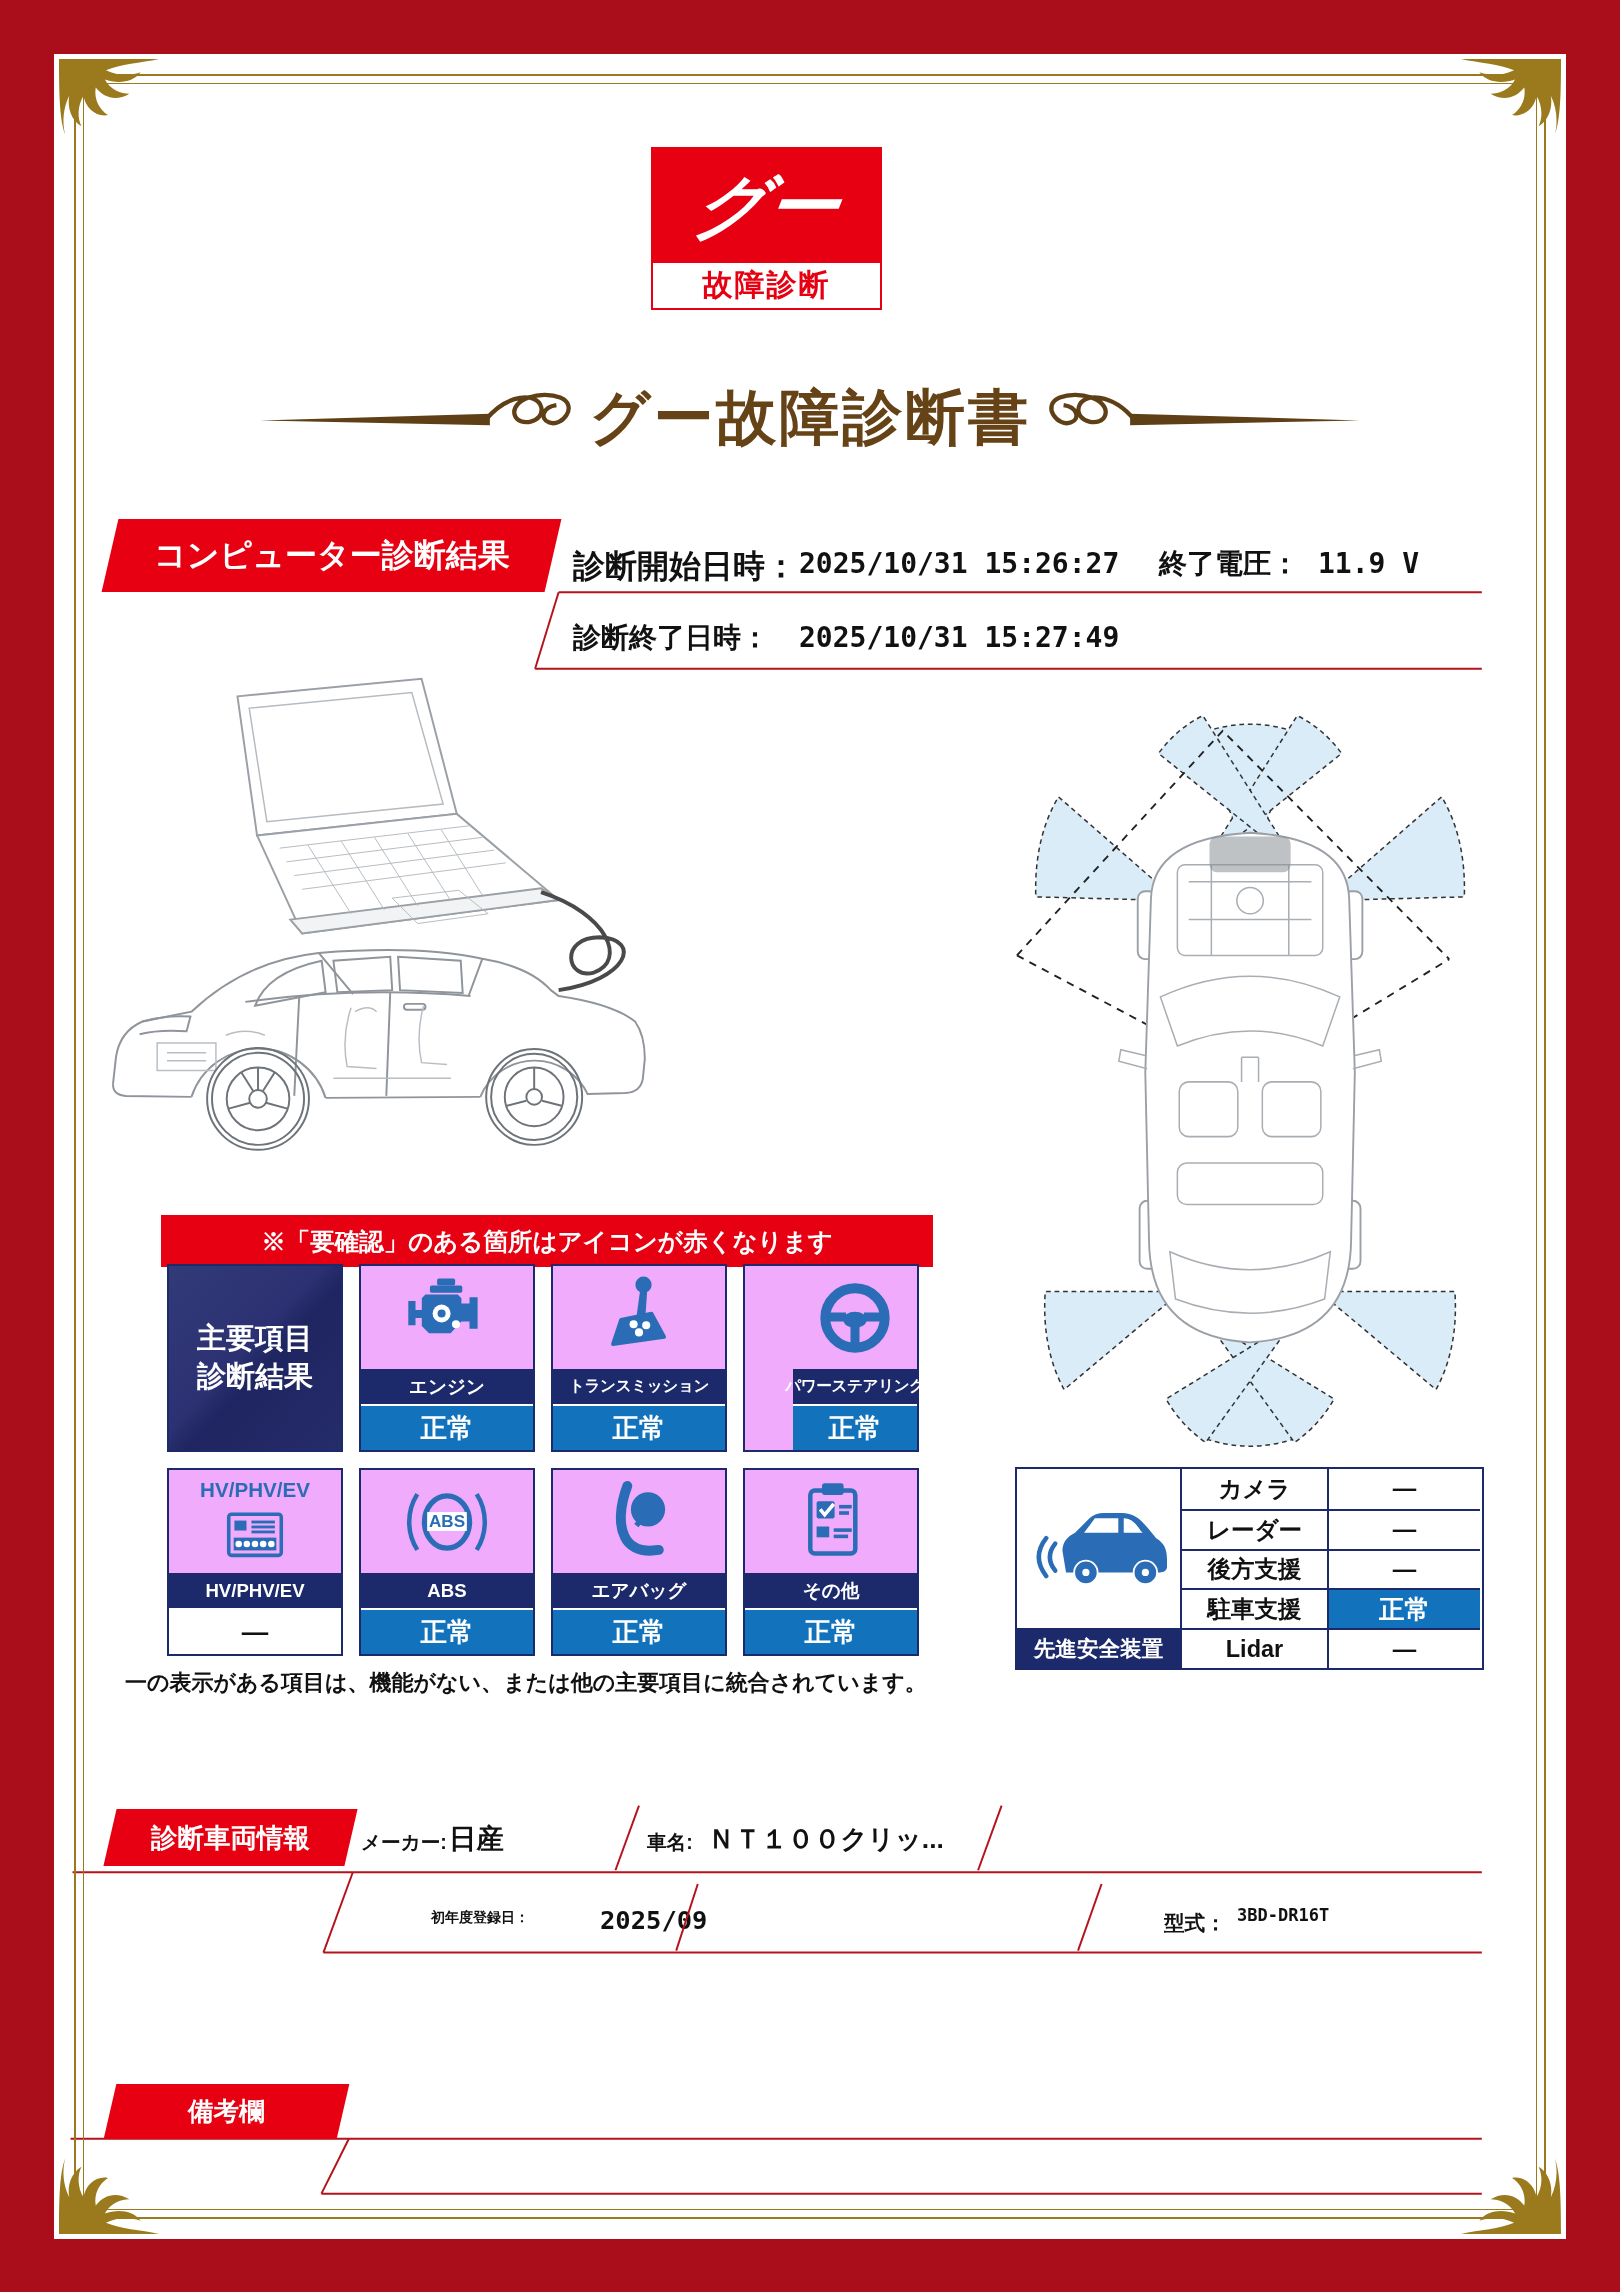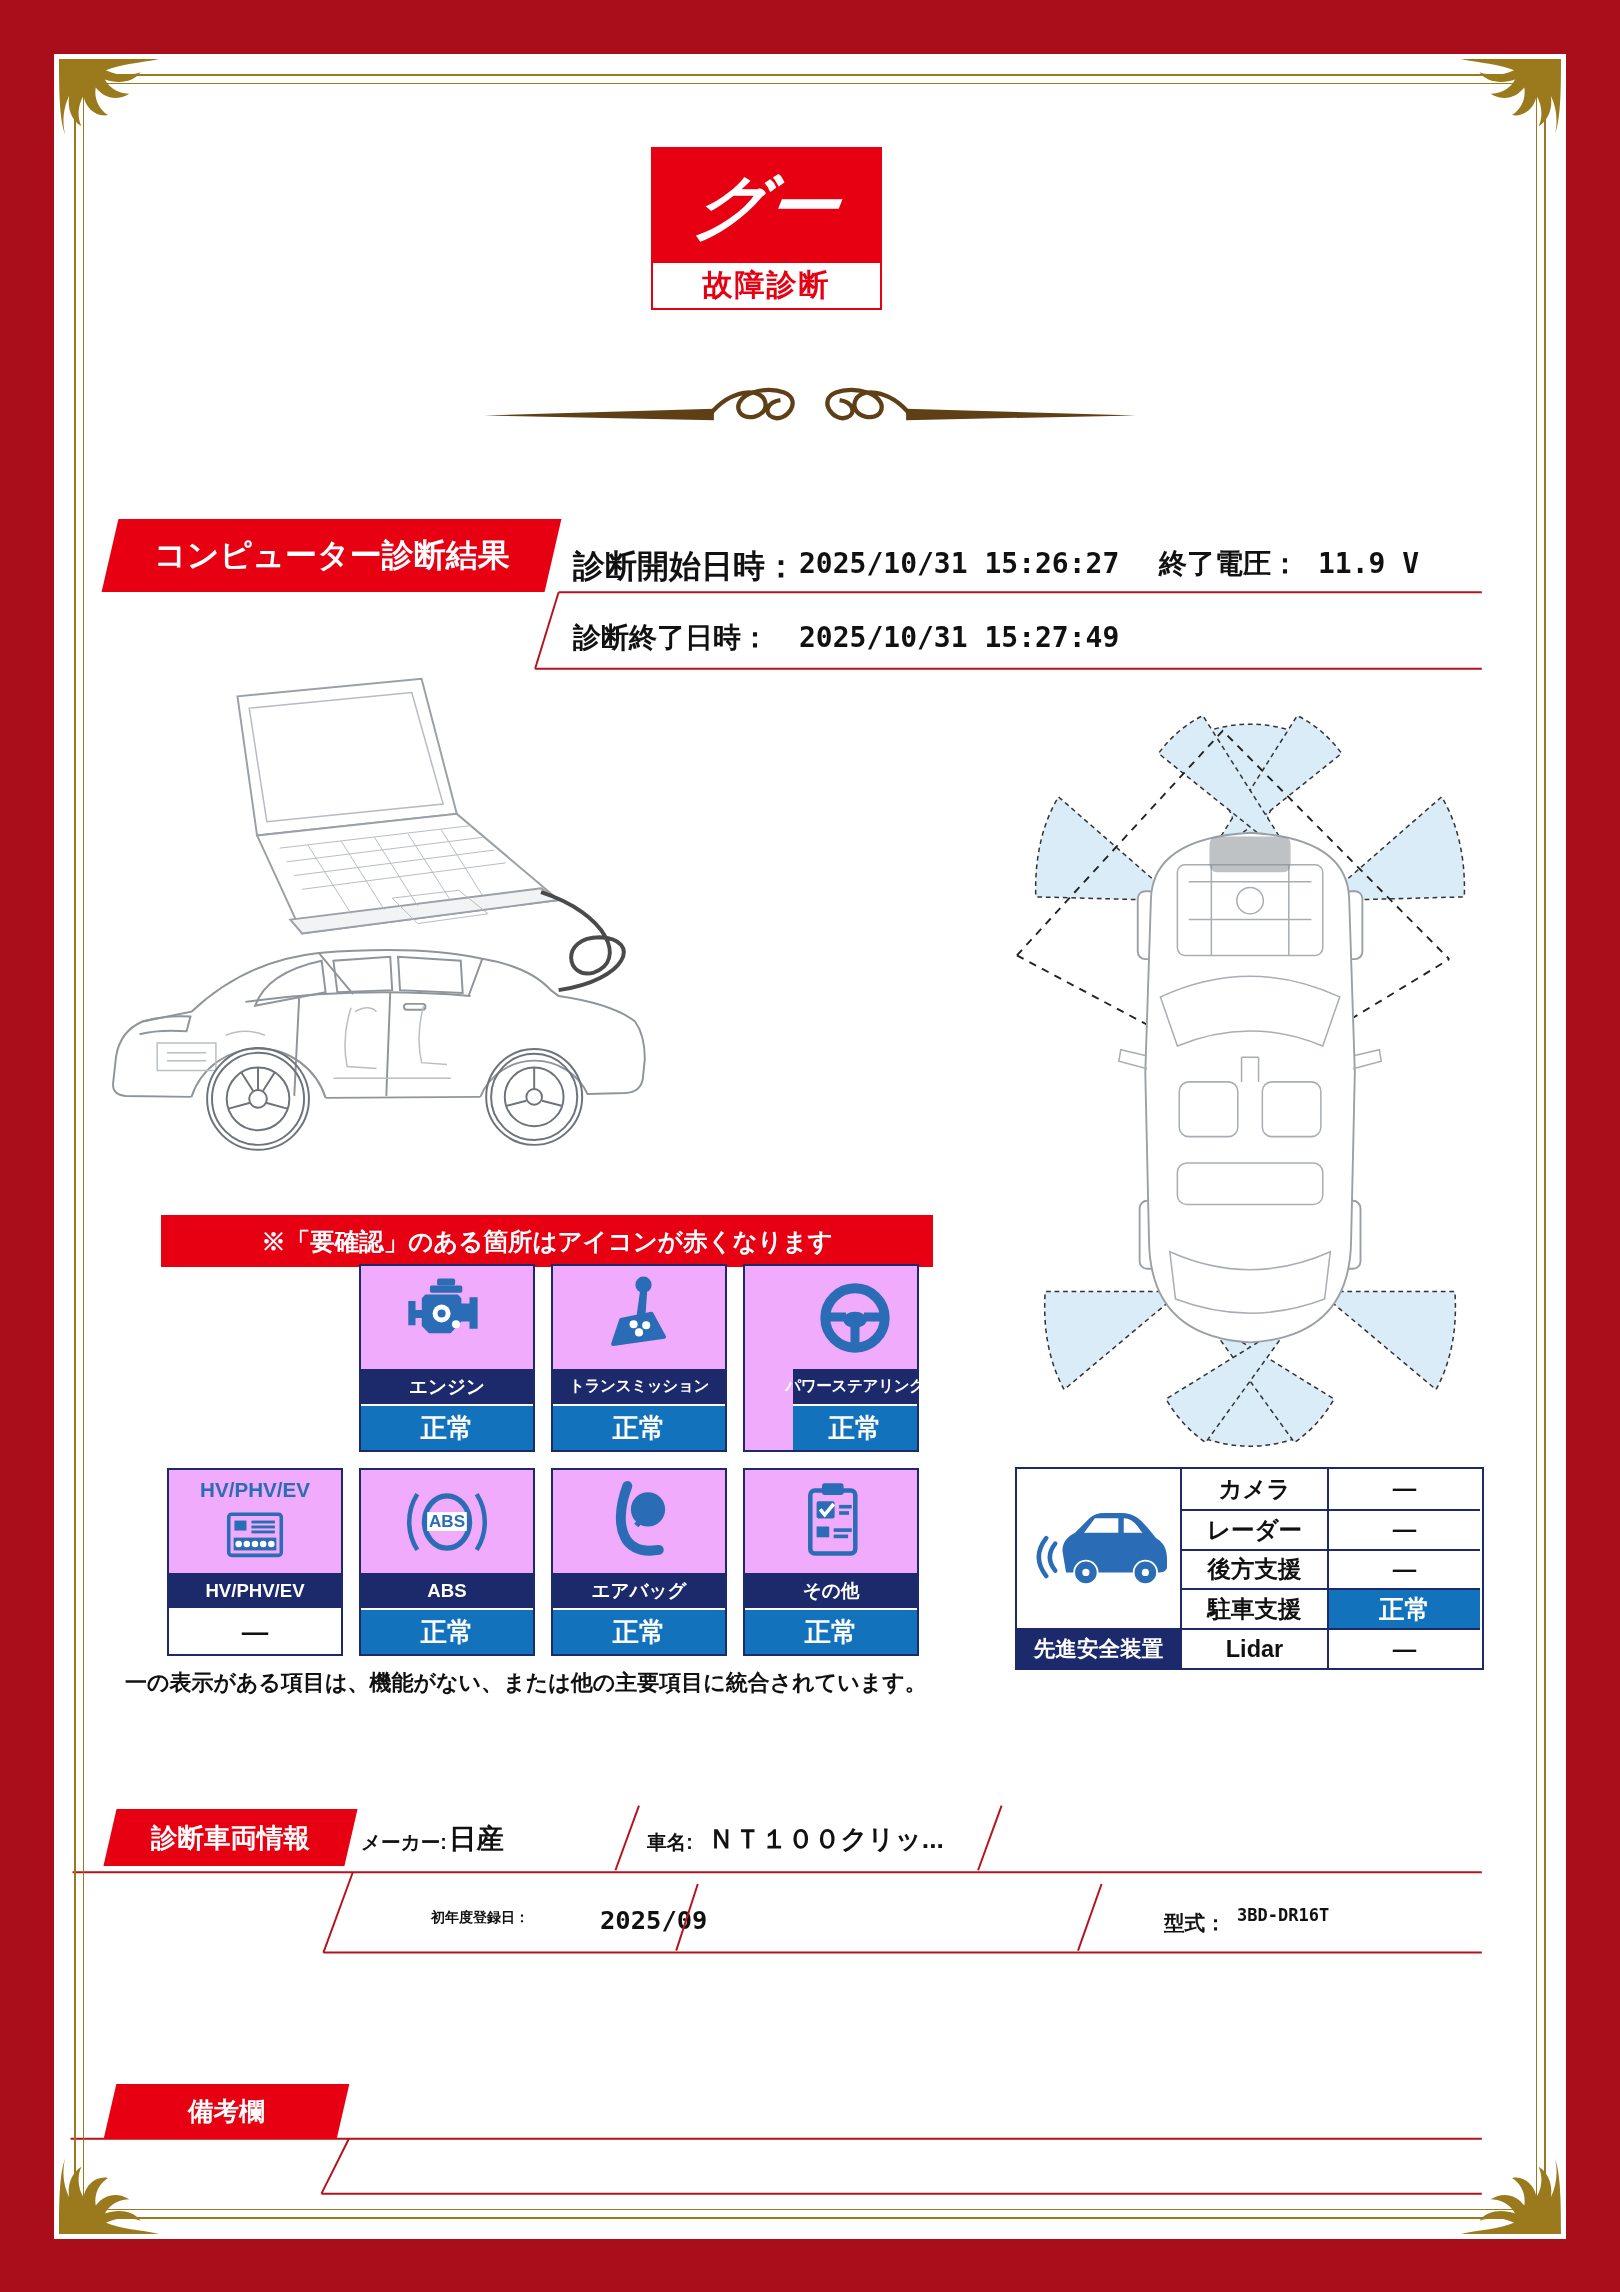--- a/index.html
+++ b/index.html
@@ -83,20 +83,21 @@
     <div class="logo-bottom">
       <span class="logo-sub">故障診断</span>
     </div>
   </div>
 
   <div class="title-row">
     <svg class="title-orn" viewBox="0 0 340 72">
       <polygon points="0,38 242,31 242,43" fill="#5f4016"></polygon>
       <path d="M238,37 C260,10 292,8 296,24 C300,40 272,46 268,32 C264,16 296,6 316,14 C336,22 318,46 304,40 C294,36 298,24 312,22" fill="none" stroke="#5f4016" stroke-width="4.5"></path>
     </svg>
+    <div class="page-title">グー故障診断書</div>
     <svg class="title-orn right" viewBox="0 0 340 72">
       <polygon points="0,38 242,31 242,43" fill="#5f4016"></polygon>
       <path d="M238,37 C260,10 292,8 296,24 C300,40 272,46 268,32 C264,16 296,6 316,14 C336,22 318,46 304,40 C294,36 298,24 312,22" fill="none" stroke="#5f4016" stroke-width="4.5"></path>
     </svg>
   </div>
 
   <div class="banner" style="left:110px;top:519px;width:443px;height:73px;">
     <span style="font-size:32px;">コンピューター診断結果</span>
   </div>
   <div class="fld lab" style="left:573px;top:545px;font-size:32px;">診断開始日時：</div>
@@ -201,20 +202,24 @@
       <path d="M190,218 h130 M190,258 h130 M214,200 v96 M296,200 v96"></path>
       <circle cx="255" cy="238" r="14"></circle>
     </g>
     <rect x="212" y="170" width="86" height="38" rx="8" fill="#8a9096" opacity="0.55"></rect>
   </svg>
 
   <div class="alert-bar">
     <span>※「要確認」のある箇所はアイコンが赤くなります</span>
   </div>
 
+  <div class="dbox header" style="left:167px;top:1264px;">
+    <div class="hdr-line">主要項目</div>
+    <div class="hdr-line">診断結果</div>
+  </div>
 
   <div class="dbox" style="left:359px;top:1264px;">
     <div class="dbox-icon">
       <svg viewBox="0 0 100 100" fill="#2a6cb5">
         <rect x="39" y="6" width="20" height="8" rx="2"></rect>
           <rect x="31" y="14" width="36" height="8" rx="2"></rect>
         <path d="M26,24 L62,24 L66,28 L66,34 L75,34 L75,27 L84,27 L84,62 L75,62 L75,54 L66,54 L54,67 L30,67 L22,59 L22,50 L15,50 L15,58 L7,58 L7,31 L15,31 L15,41 L22,41 L22,28 Z"></path>
         <circle cx="44" cy="45" r="10" fill="#fff"></circle>
           <circle cx="44" cy="45" r="4.5"></circle>
         <circle cx="60" cy="57" r="4.5" fill="#fff"></circle>

